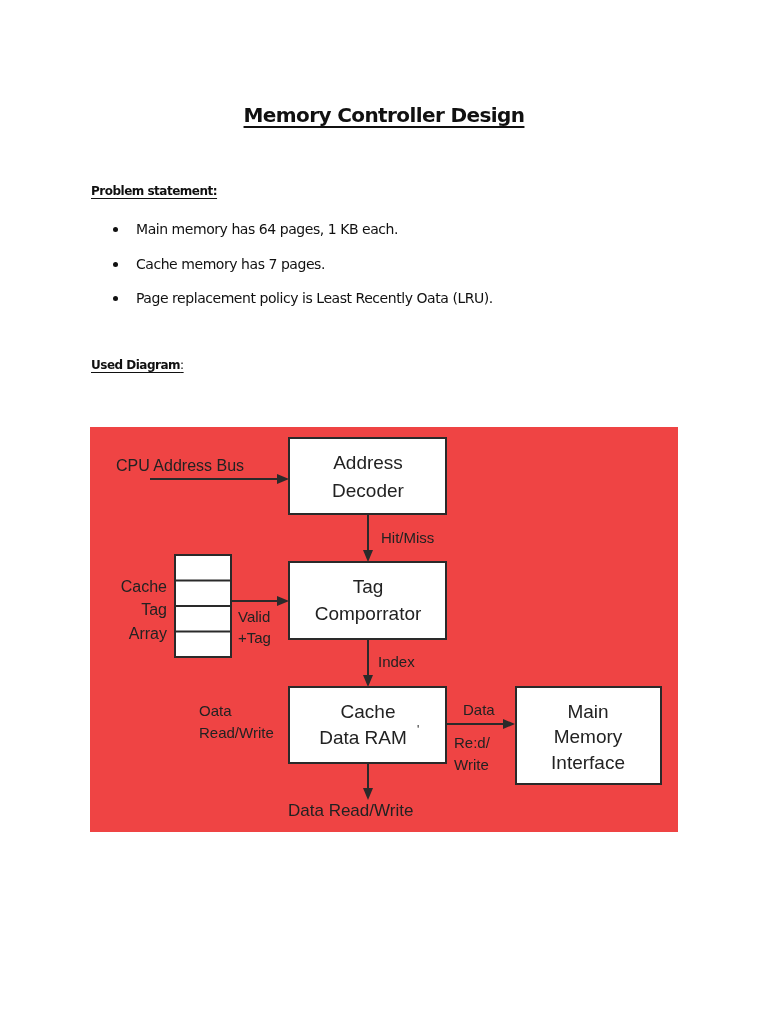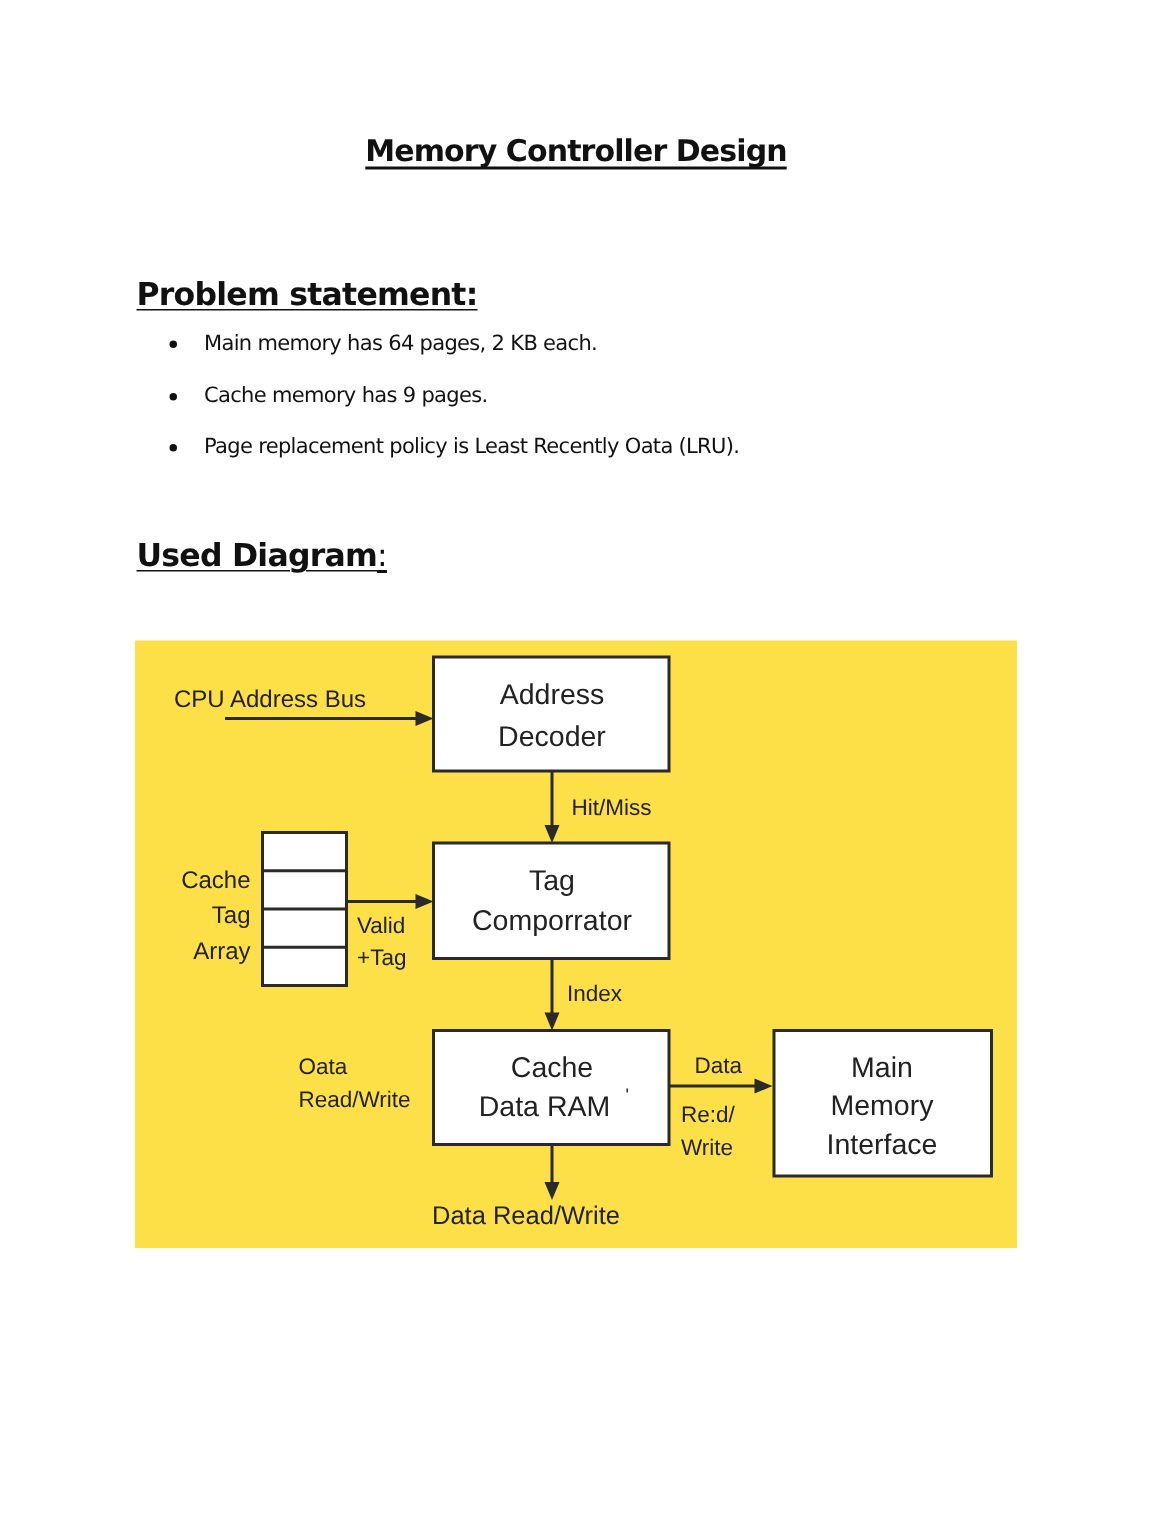--- a/index.html
+++ b/index.html
@@ -12,38 +12,38 @@
       height: 1024px;
       position: relative;
       overflow: hidden;
       font-family: "Liberation Sans", sans-serif;
       color: #111111;
     }
     .page-title {
       position: absolute;
       left: 0;
       width: 768px;
-      top: 88px;
+      top: 103px;
       text-align: center;
       font-family: "DejaVu Sans", sans-serif;
       font-weight: bold;
       font-size: 20px;
       letter-spacing: -0.6px;
     }
     .page-title span {
       text-decoration: underline;
       text-underline-offset: 4px;
       text-decoration-thickness: 1.5px;
     }
     .section-heading {
       position: absolute;
       left: 91px;
       font-family: "DejaVu Sans", sans-serif;
       font-weight: bold;
-      font-size: 21px;
+      font-size: 12px;
       letter-spacing: -0.5px;
     }
     .section-heading .txt {
       text-decoration: underline;
       text-underline-offset: 3px;
       text-decoration-thickness: 1.2px;
     }
     .section-heading .colon-plain {
       font-weight: normal;
       text-decoration: underline;
@@ -80,21 +80,21 @@
       position: absolute;
       left: 23px;
       white-space: nowrap;
     }
     .diagram-wrap {
       position: absolute;
       left: 90px;
       top: 427px;
       width: 588px;
       height: 405px;
-      background: #fde047;
+      background: #ef4444;
     }
     .diagram-wrap svg {
       position: absolute;
       left: 0;
       top: 0;
       width: 588px;
       height: 405px;
     }
     .diagram-wrap svg text {
       font-family: "Liberation Sans", sans-serif;
@@ -111,25 +111,25 @@
   <span>Memory Controller Design</span>
 </div>
 
 <div class="section-heading" id="problem-heading">
   <span class="txt">Problem statement:</span>
 </div>
 
 <ul class="bullets">
   <li>
     <span class="dot"></span>
-    <span class="text">Main memory has 64 pages, 2 KB each.</span>
+    <span class="text">Main memory has 64 pages, 1 KB each.</span>
   </li>
   <li>
     <span class="dot"></span>
-    <span class="text">Cache memory has 9 pages.</span>
+    <span class="text">Cache memory has 7 pages.</span>
   </li>
   <li>
     <span class="dot"></span>
     <span class="text">Page replacement policy is Least Recently Oata (LRU).</span>
   </li>
 </ul>
 
 <div class="section-heading" id="block-heading">
   <span class="txt">Used Diagram</span><span class="colon-plain">:</span>
 </div>

